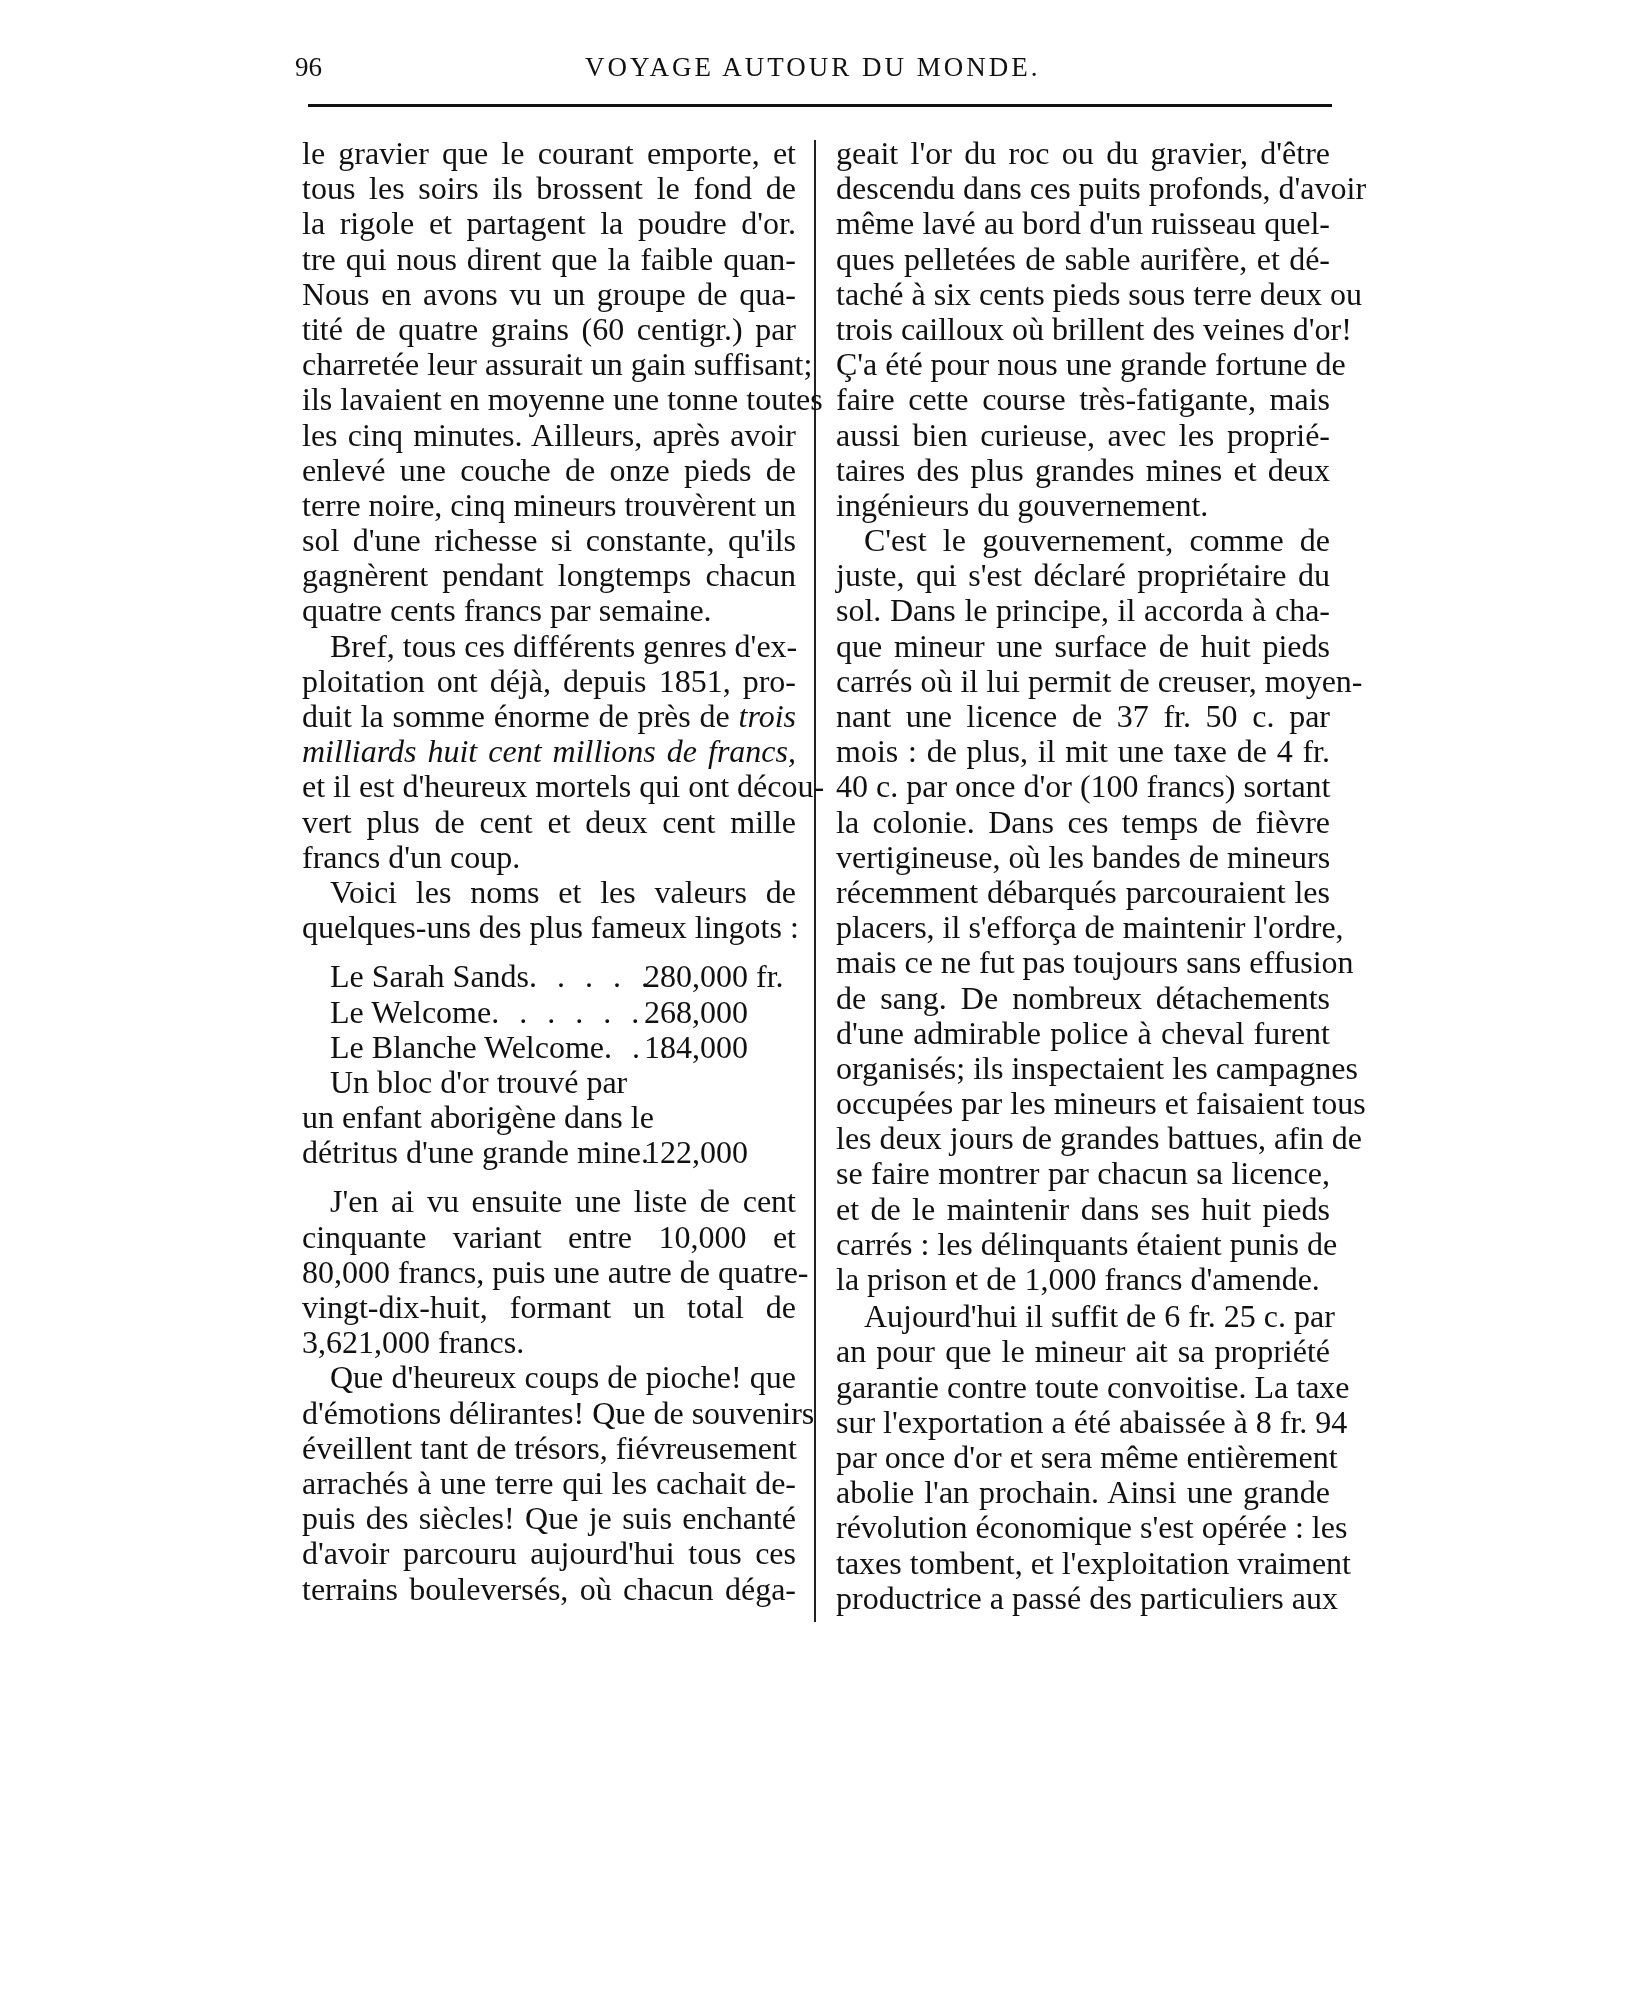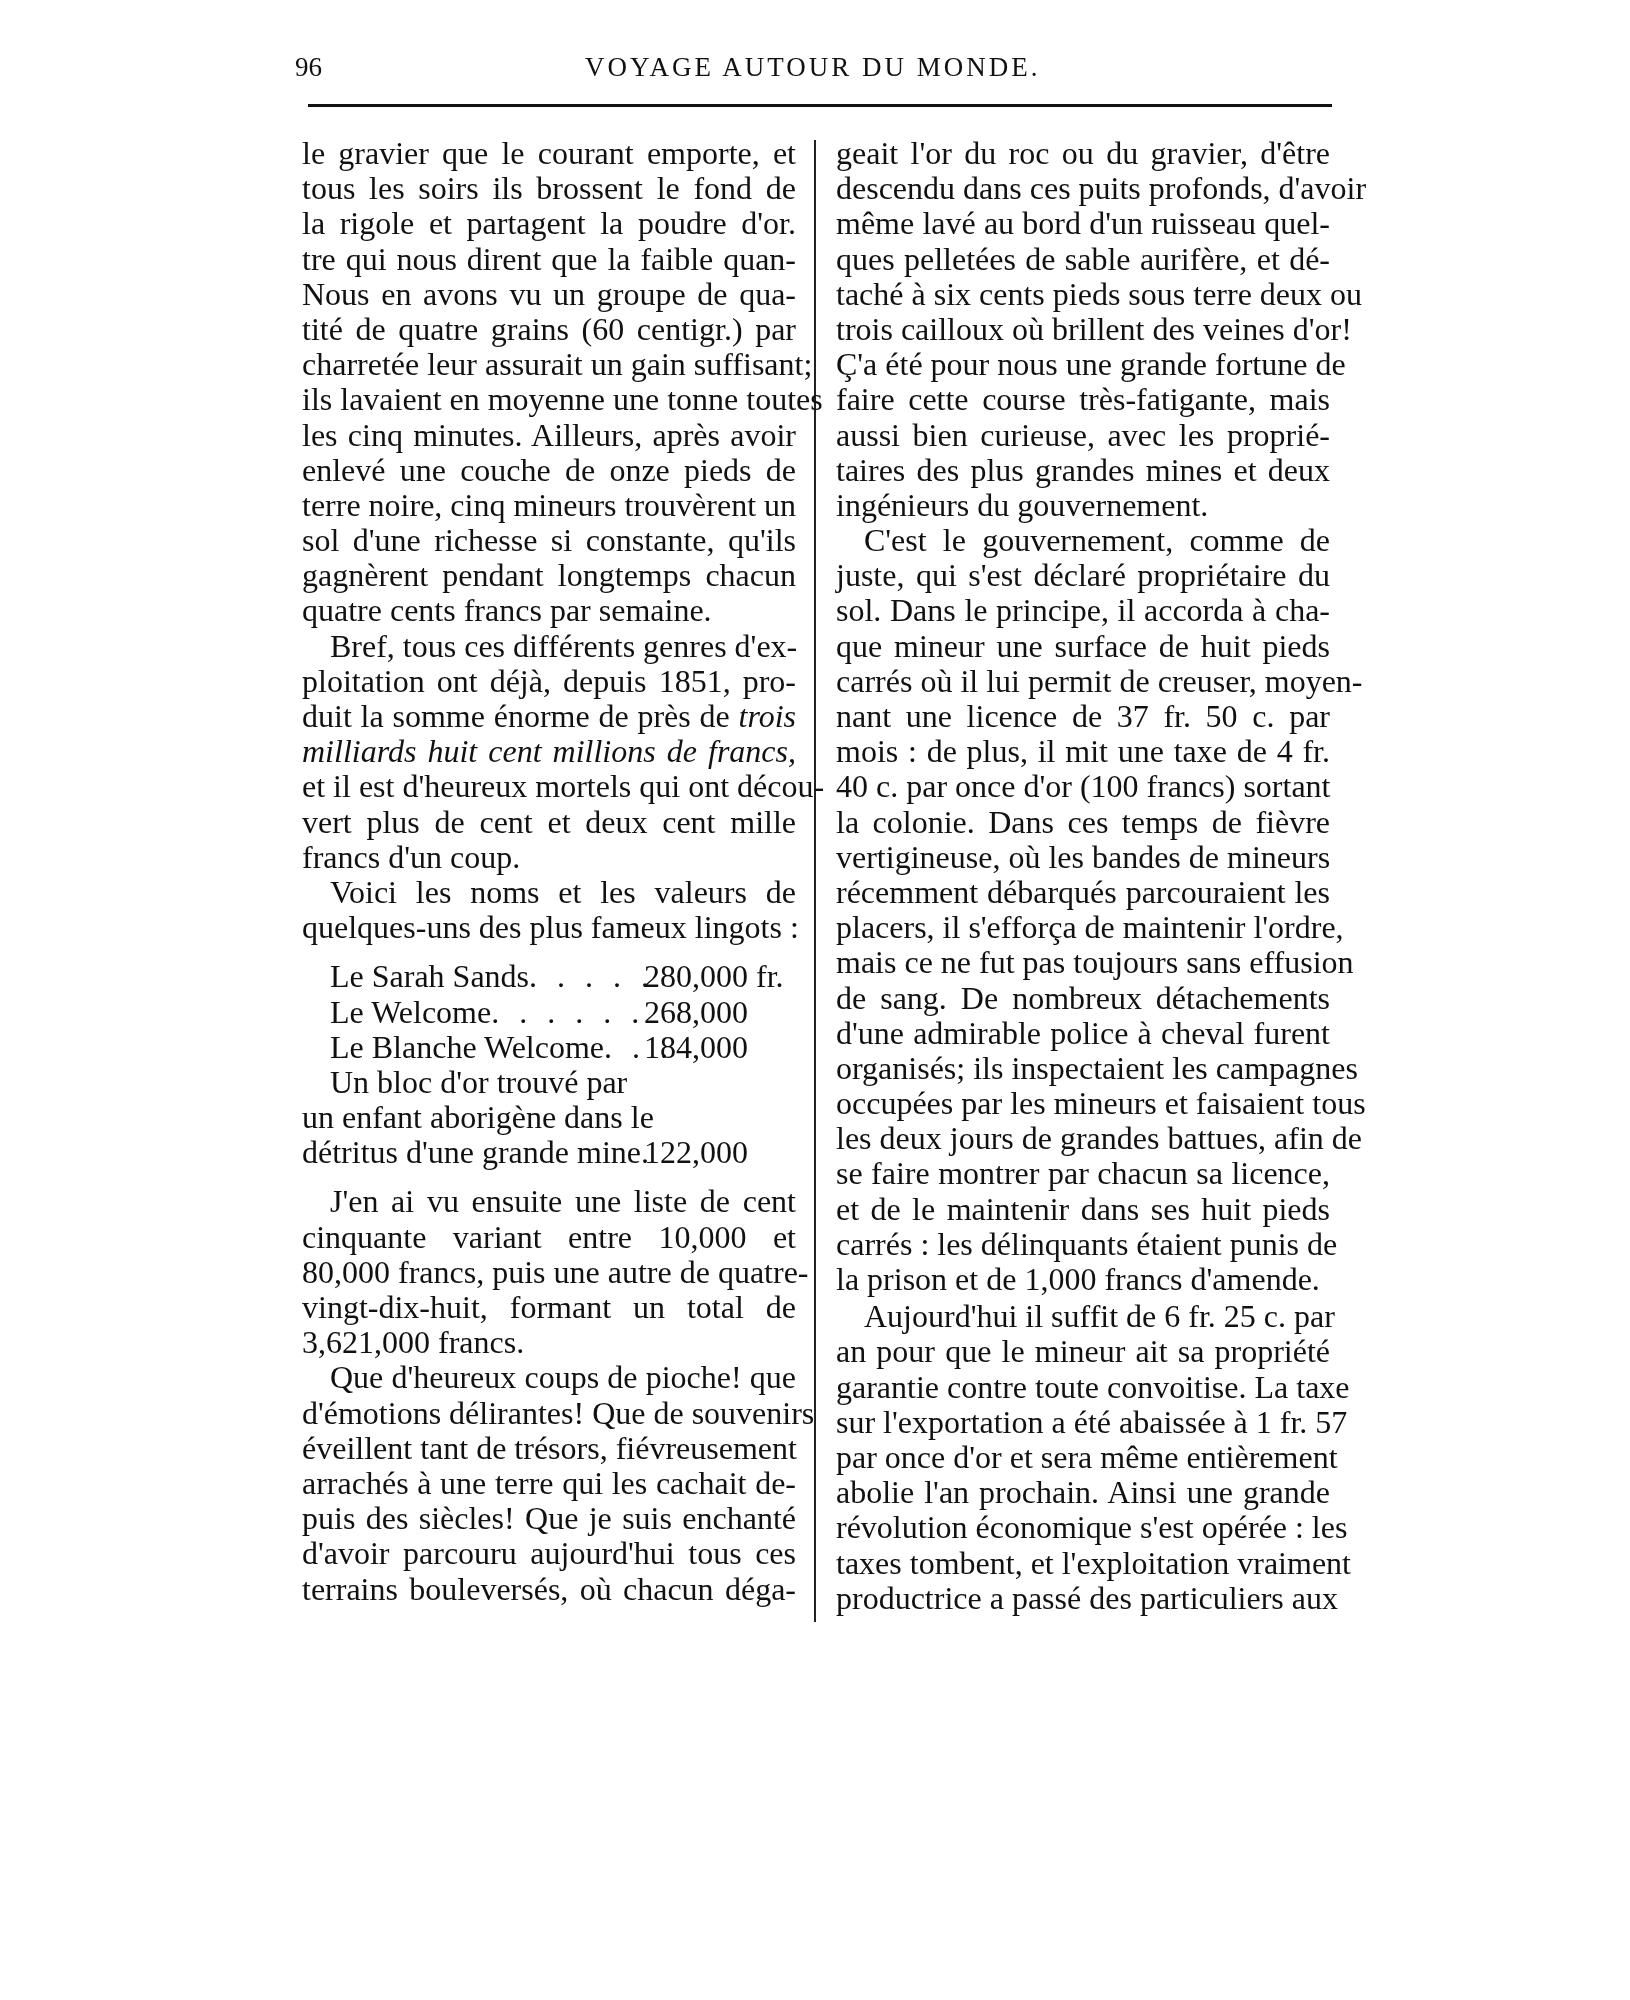--- a/index.html
+++ b/index.html
@@ -144,20 +144,20 @@
     <span class="line">se faire montrer par chacun sa licence,</span>
     <span class="line">et de le maintenir dans ses huit pieds</span>
     <span class="line">carrés : les délinquants étaient punis de</span>
     <span class="line last">la prison et de 1,000 francs d'amende.</span>
   </div>
   <div class="para-gap"></div>
   <div>
     <span class="line indent">Aujourd'hui il suffit de 6 fr. 25 c. par</span>
     <span class="line">an pour que le mineur ait sa propriété</span>
     <span class="line">garantie contre toute convoitise. La taxe</span>
-    <span class="line">sur l'exportation a été abaissée à 1 fr. 57</span>
+    <span class="line">sur l'exportation a été abaissée à 8 fr. 94</span>
     <span class="line">par once d'or et sera même entièrement</span>
     <span class="line">abolie l'an prochain. Ainsi une grande</span>
     <span class="line">révolution économique s'est opérée : les</span>
     <span class="line">taxes tombent, et l'exploitation vraiment</span>
     <span class="line">productrice a passé des particuliers aux</span>
   </div>
 </div>
 
 </body></html>

